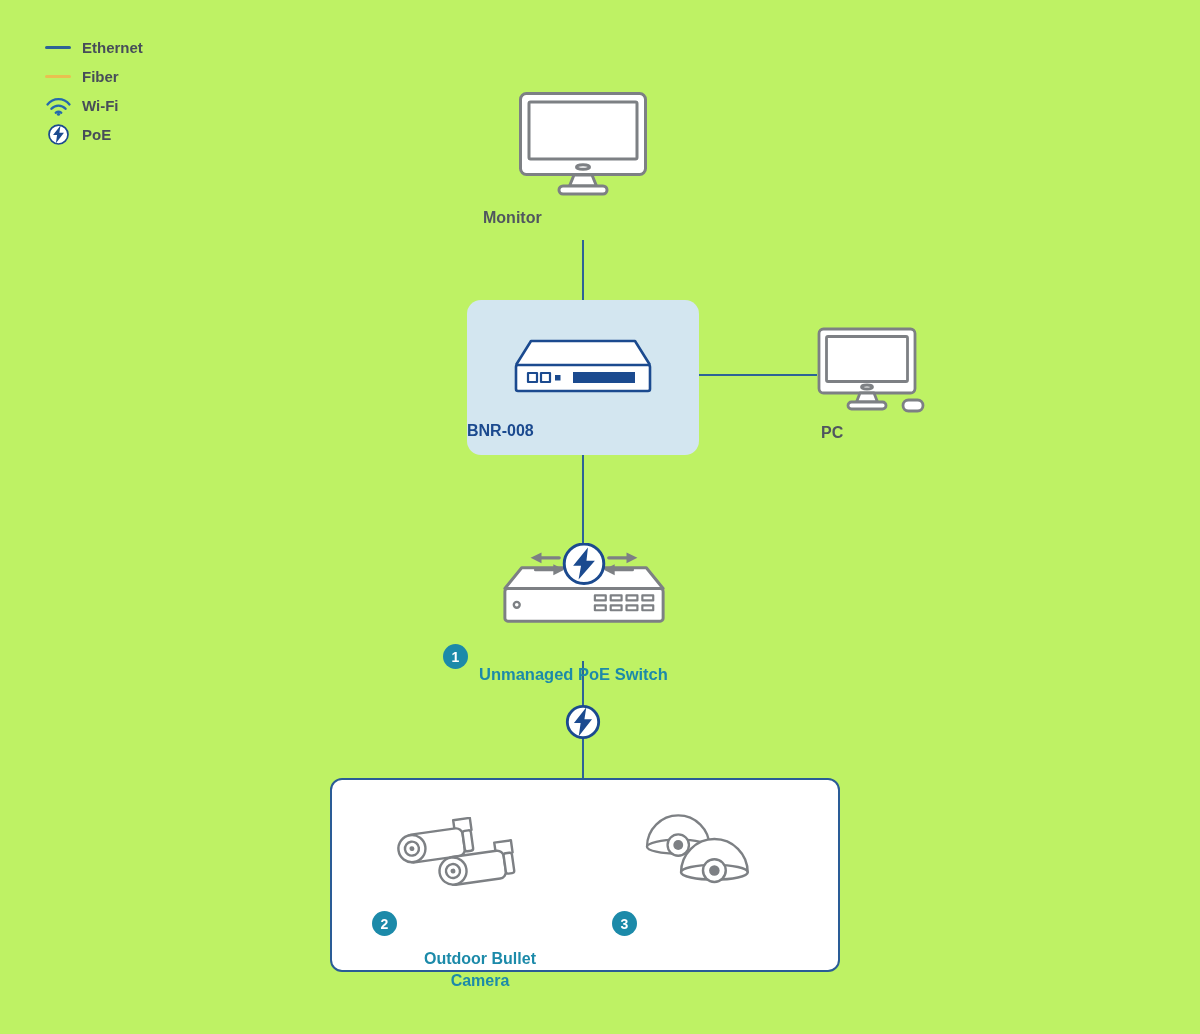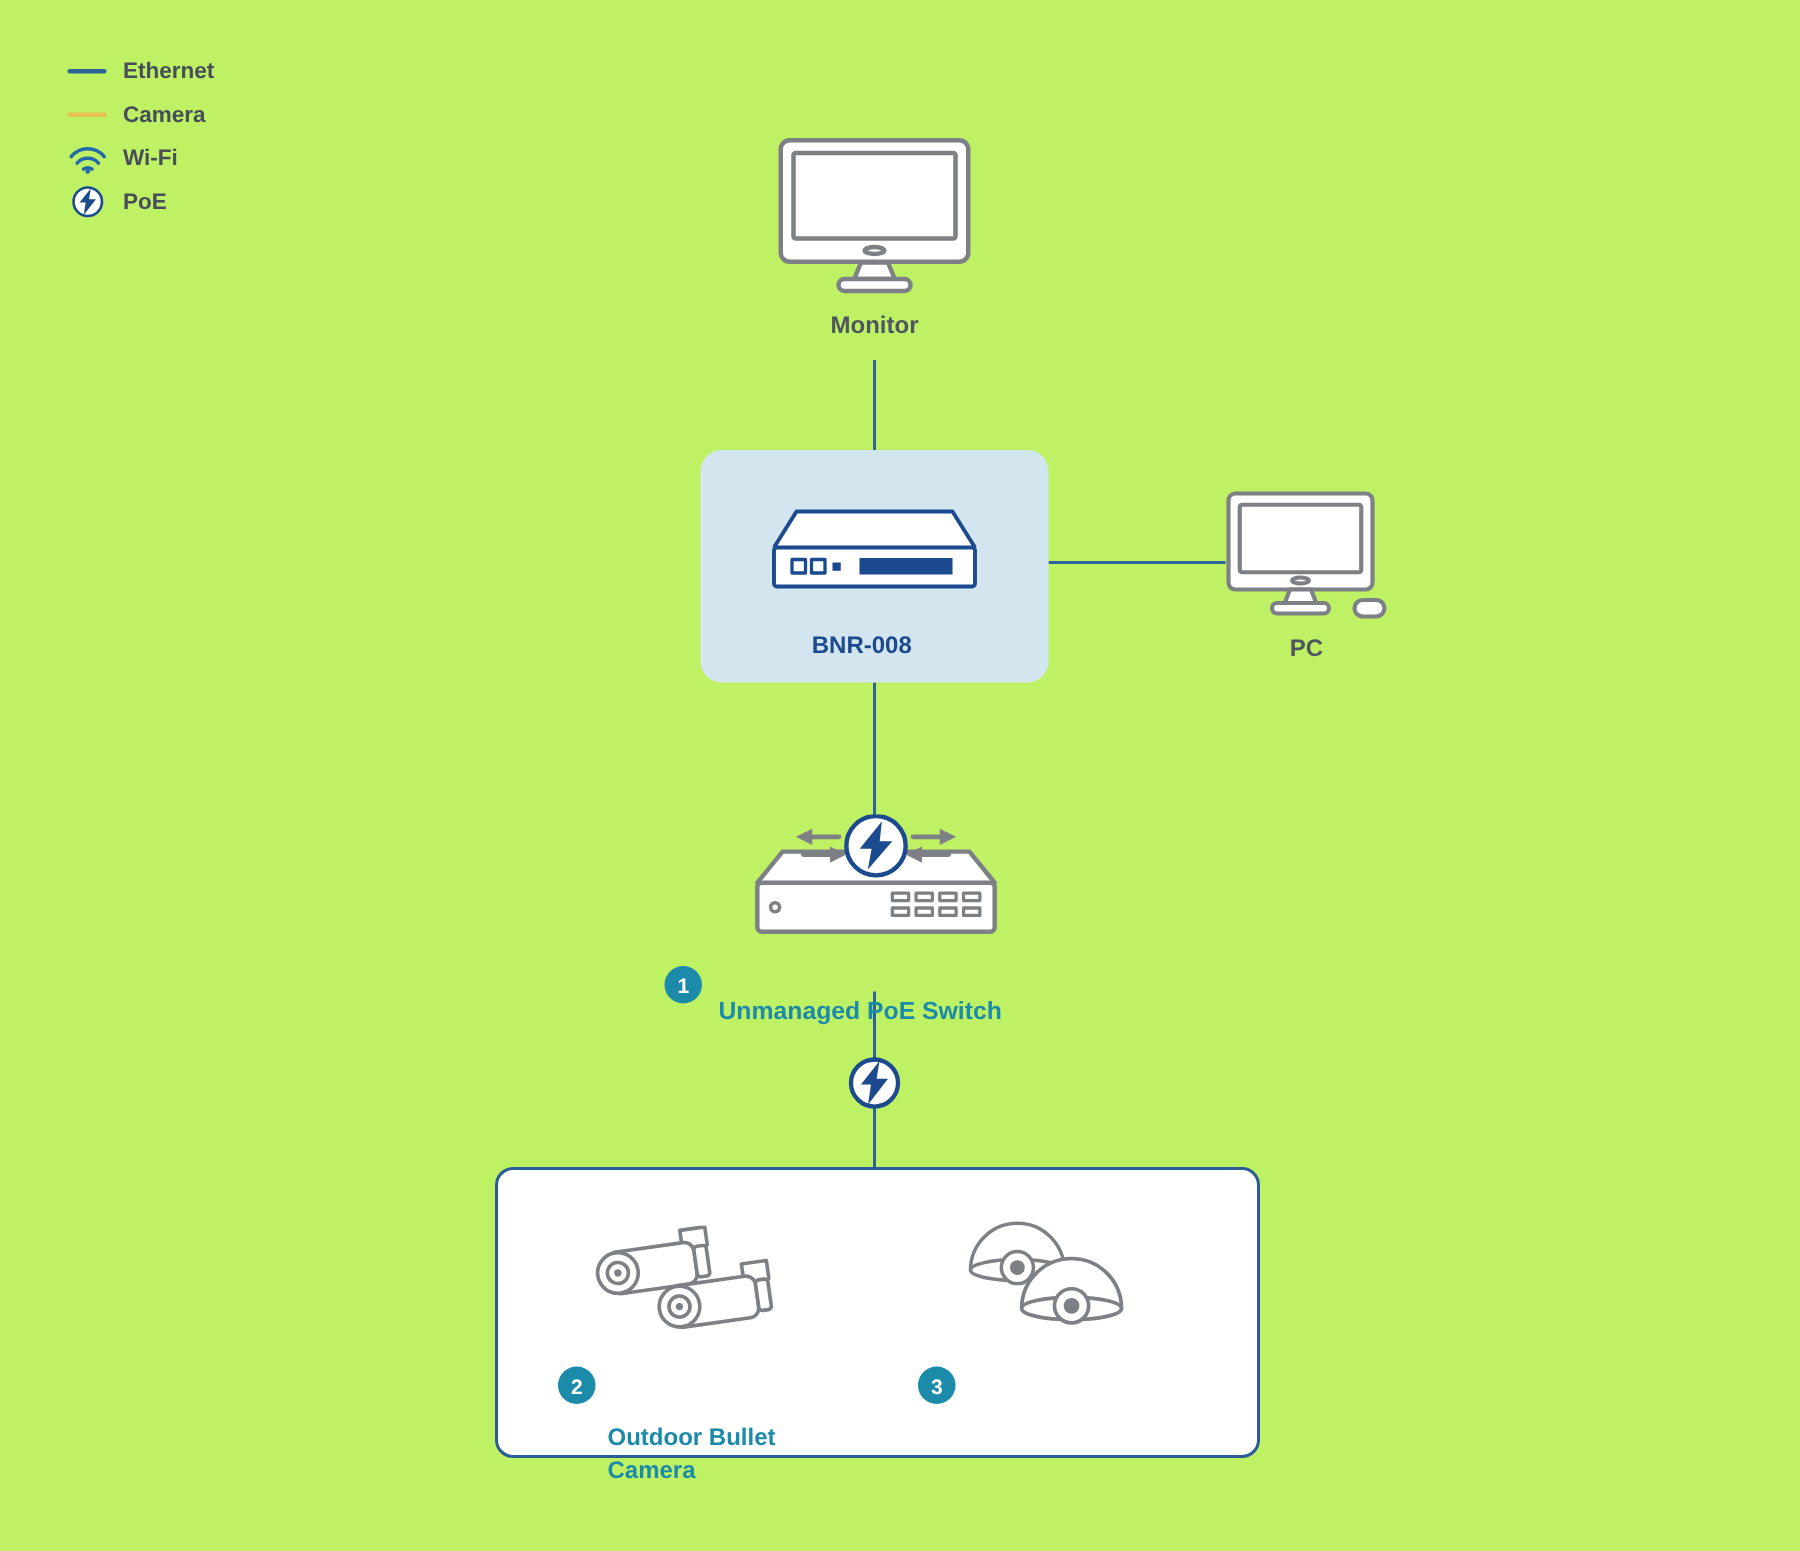--- a/index.html
+++ b/index.html
@@ -1,31 +1,31 @@
 <!DOCTYPE html>
 <html><head>
 <meta charset="utf-8">
 <style>
   html,body { margin:0; padding:0; background:#ffffff; }
   body { font-family:"Liberation Sans", sans-serif; }
   .canvas { position:relative; width:1200px; height:1034px; background:#bef264; overflow:hidden; }
   .abs { position:absolute; }
   .line { position:absolute; background:#2d6396; }
-  .node-label { position:absolute; text-align:center; color:#50565f; font-weight:600; font-size:16px; }
+  .node-label { position:absolute; text-align:left; color:#50565f; font-weight:600; font-size:16px; }
   .navy-label { color:#1b4a8f; font-weight:700; }
   .panel { position:absolute; background:#d3e6f0; border-radius:14px; }
   .camera-box { position:absolute; background:#fff; border:2px solid #2a5c96; border-radius:12px; }
   .teal-row { position:absolute; display:flex; gap:11px; }
   .teal-row.center { align-items:center; }
   .teal-row.top { align-items:flex-start; gap:8px; }
   .badge { width:25px; height:25px; border-radius:50%; background:#1c8aa9; color:#fff;
            font-size:14px; font-weight:700; display:flex; align-items:center; justify-content:center;
            flex:0 0 25px; }
   .teal-text { color:#1c8aa9; font-weight:700; font-size:16.5px; line-height:1.35; white-space:nowrap;margin-top:35px; }
-  .teal-text.wrap { white-space:normal; font-size:16px; padding-top:2px; }
+  .teal-text.wrap { white-space:normal; text-align:center; font-size:16px; padding-top:2px; }
   .legend { position:absolute; left:44px; top:33px; }
   .legend-row { display:flex; align-items:center; gap:10px; height:29px; }
   .legend-swatch { width:28px; display:flex; justify-content:center; align-items:center; }
   .lg-line { width:26px; height:3px; border-radius:1.5px; }
   .lg-ethernet { background:#2d6396; }
   .lg-fiber { background:#e8c050; }
   .legend-label { font-size:15px; font-weight:600; color:#474d59; }
 </style>
 </head>
 <body>
@@ -36,21 +36,21 @@
     <div class="legend-row">
       <span class="legend-swatch">
           <span class="lg-line lg-ethernet"></span>
         </span>
       <span class="legend-label">Ethernet</span>
     </div>
     <div class="legend-row">
       <span class="legend-swatch">
           <span class="lg-line lg-fiber"></span>
         </span>
-      <span class="legend-label">Camera</span>
+      <span class="legend-label">Fiber</span>
     </div>
     <div class="legend-row">
       <span class="legend-swatch">
         <svg width="27" height="22" viewBox="0 0 34 28" fill="none" stroke="#2569ad" stroke-width="3" stroke-linecap="round">
           <path d="M3 12 A18 18 0 0 1 31 12"></path>
           <path d="M8 17.5 A12 12 0 0 1 26 17.5"></path>
           <path d="M13.5 22.5 A6.5 6.5 0 0 1 20.5 22.5"></path>
           <circle cx="17" cy="24.5" r="2" fill="#2569ad" stroke="none"></circle>
         </svg>
       </span>

